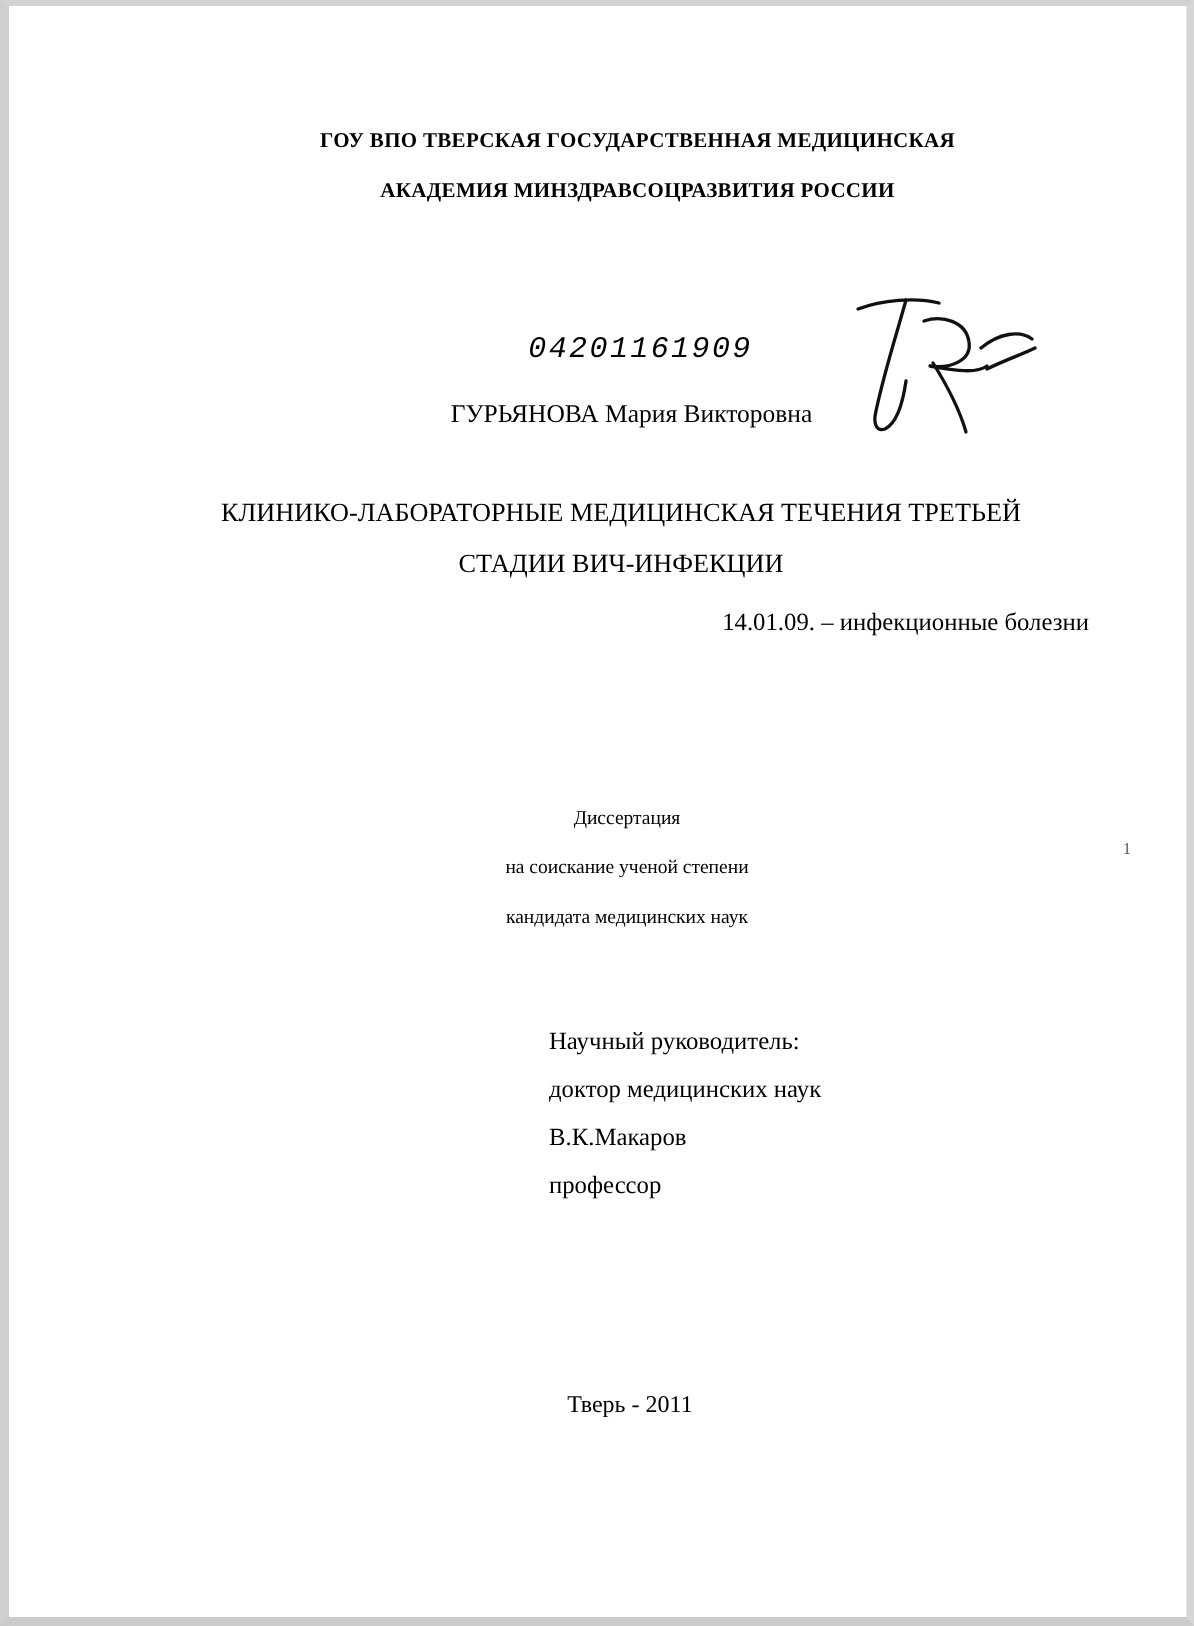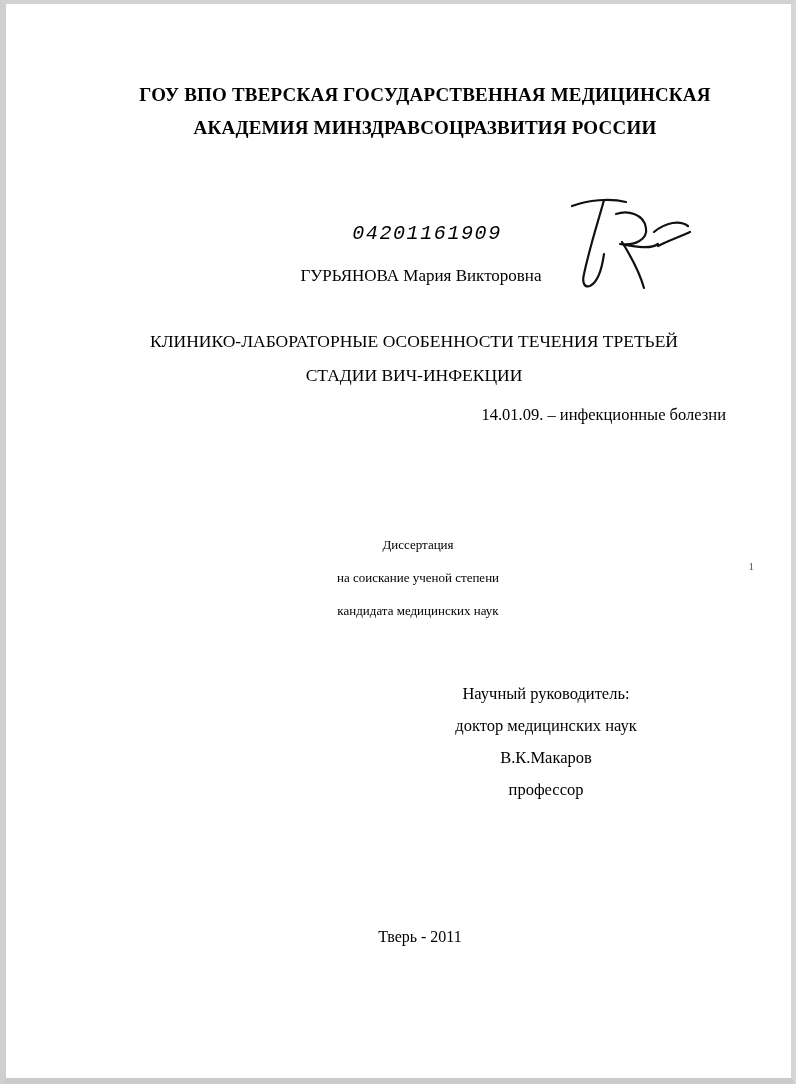--- a/index.html
+++ b/index.html
@@ -38,21 +38,21 @@
     right: 70px;
     top: 0;
     bottom: 0;
   }
   .inst {
     position: absolute;
     top: 78px;
     left: 14px;
     right: 0;
     text-align: center;
-    font-size: 19px;
+    font-size: 14px;
     font-weight: bold;
     letter-spacing: .2px;
     line-height: 33px;
   }
   .inst div { white-space: nowrap; }
 
   .rights {
     position: absolute;
     top: 168px;
     right: 0px;
@@ -120,21 +120,21 @@
     text-align: center;
     font-size: 13px;
     line-height: 33px;
   }
 
   .supervisor {
     position: absolute;
     top: 678px;
     right: 0px;
     width: 360px;
-    text-align: center;
+    text-align: left;
     font-size: 16.5px;
     line-height: 32px;
   }
 
   .city {
     position: absolute;
     top: 928px;
     left: 0;
     right: 0;
     text-align: center;
@@ -173,21 +173,21 @@
           <path d="M100 58 C112 52, 124 48, 132 44"></path>
         </g>
       </svg>
     </div>
 
     <div class="code">04201161909</div>
 
     <div class="author">ГУРЬЯНОВА Мария Викторовна</div>
 
     <div class="title">
-      <div>КЛИНИКО-ЛАБОРАТОРНЫЕ ОСОБЕННОСТИ  ТЕЧЕНИЯ ТРЕТЬЕЙ</div>
+      <div>КЛИНИКО-ЛАБОРАТОРНЫЕ МЕДИЦИНСКАЯ  ТЕЧЕНИЯ ТРЕТЬЕЙ</div>
       <div>СТАДИИ ВИЧ-ИНФЕКЦИИ</div>
     </div>
 
     <div class="speciality">14.01.09. – инфекционные болезни</div>
 
     <div class="thesis">
       <div>Диссертация</div>
       <div>на соискание ученой степени</div>
       <div>кандидата медицинских наук</div>
     </div>

